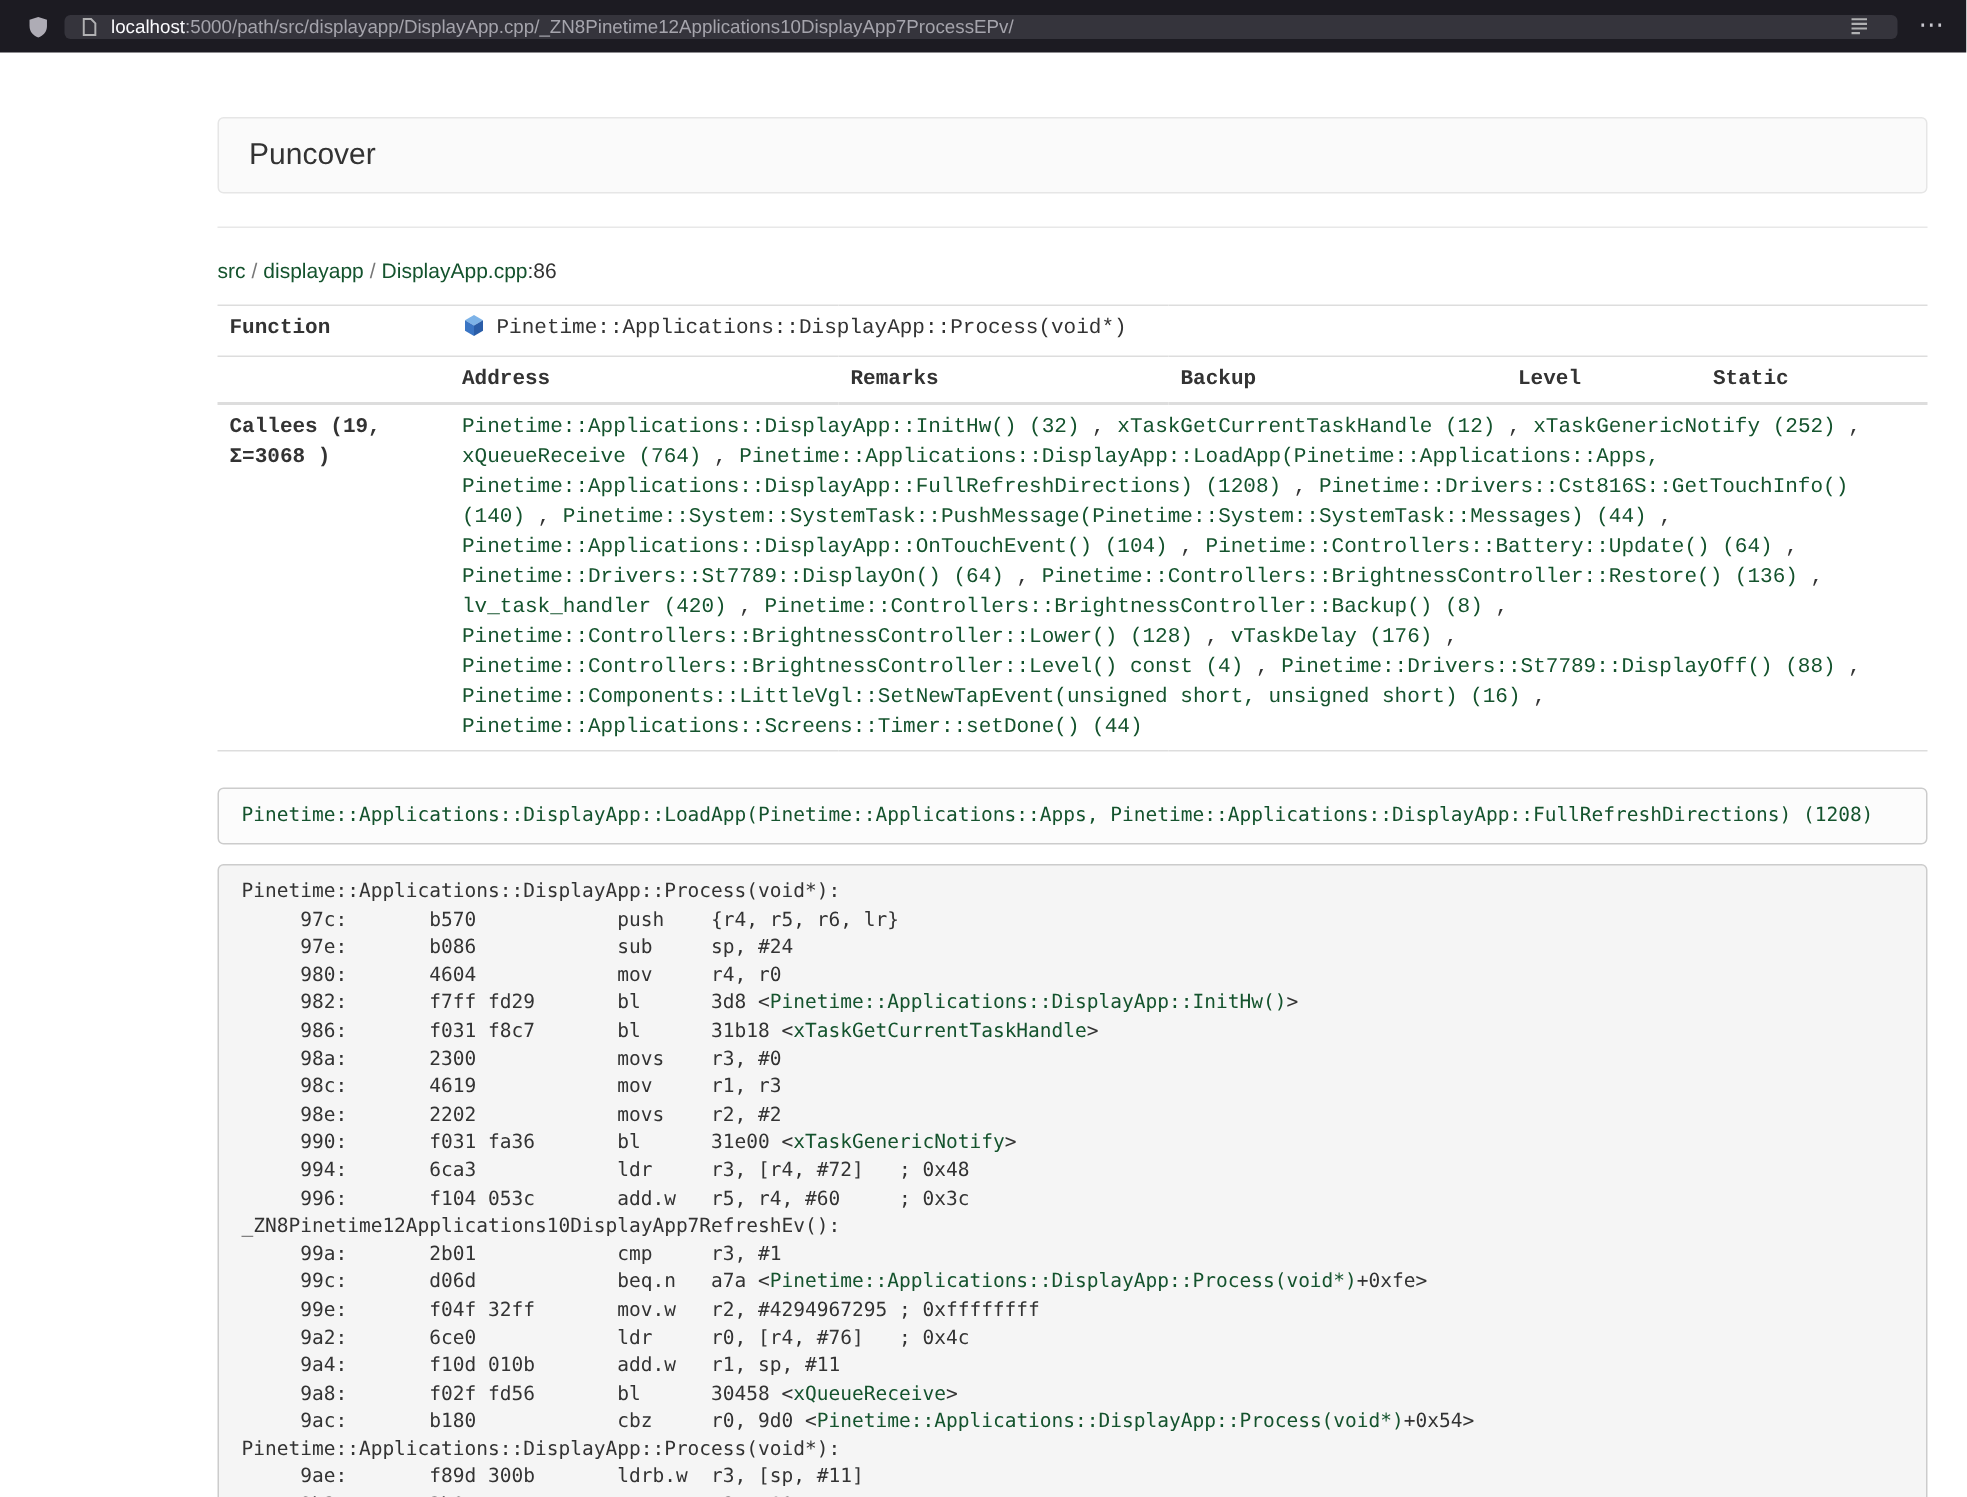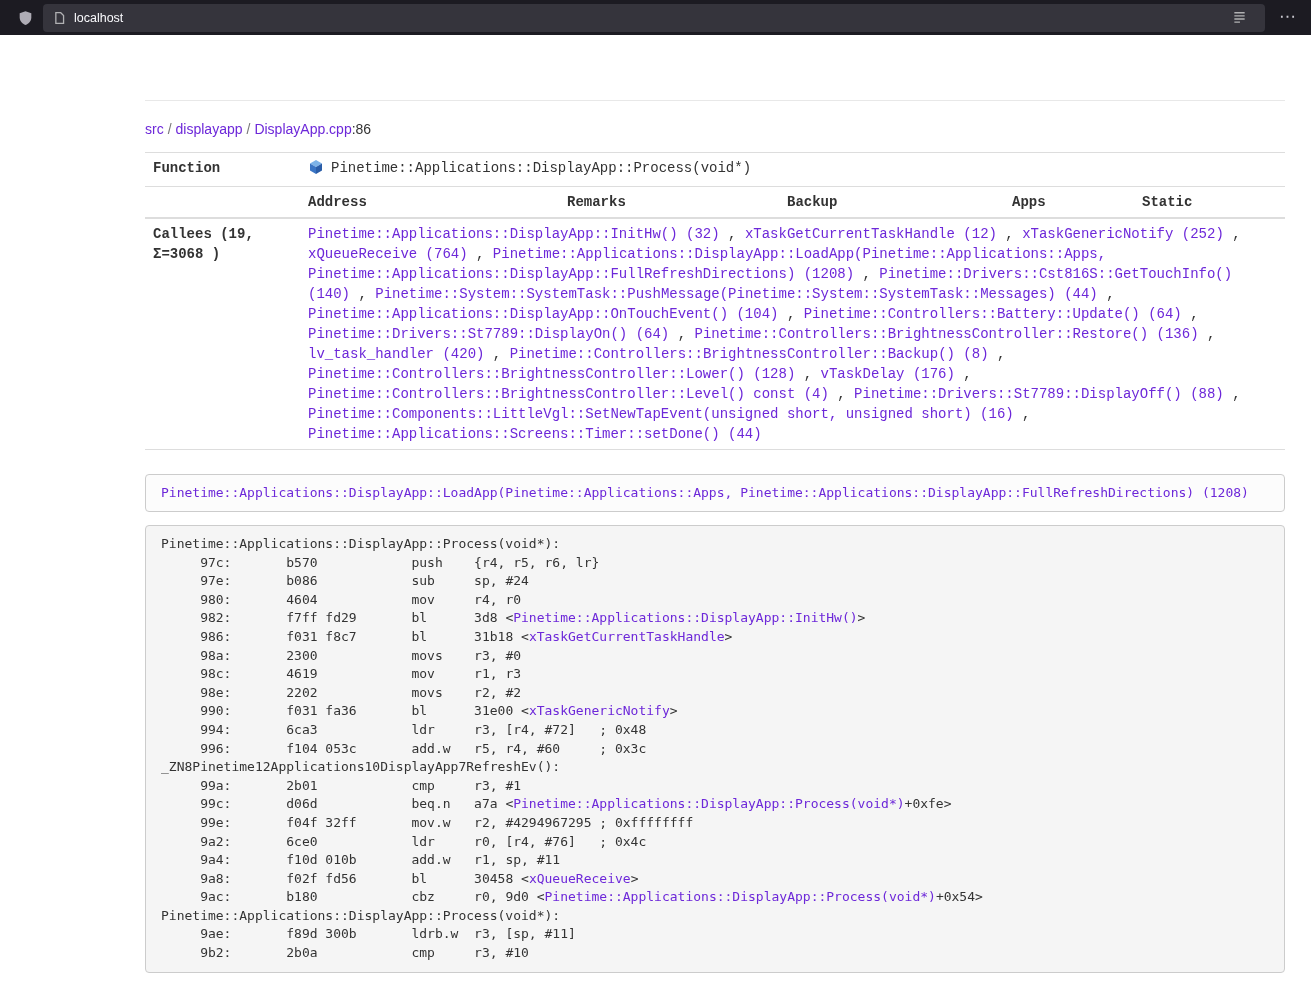--- a/index.html
+++ b/index.html
@@ -9,41 +9,41 @@
     background: #fff; color: #333;
     font-family: "Liberation Sans", sans-serif; font-size: 14px;
   }
   
   .browser-bar {
     height: 35px; background: #1c1b22;
     display: flex; align-items: center; padding: 0 10px;
   }
   .chrome-icon { display: flex; align-items: center; justify-content: center; padding: 0 8px; cursor: pointer; }
   .url-bar {
-    flex: 1; height: 28px; margin: 0 8px 0 2px;
+    flex: 1; height: 16px; margin: 0 8px 0 2px;
     background: #35343c; border-radius: 4px;
     display: flex; align-items: center; padding: 0 10px;
     font-size: 12.5px; color: #b6b5bd; cursor: text;
   }
   .url-bar .doc-icon { margin-right: 8px; display: flex; }
   .url-host { color: #fbfbfe; }
   .url-path { color: #a5a4ac; }
   .url-spacer { flex: 1; }
   .menu-dots { color: #c8c7cf; font-size: 17px; padding: 0 4px 3px 6px; letter-spacing: 1px; cursor: pointer; }
   
   .page { padding: 43px 26px 0 145px; }
   .title-box {
     background: #fafafa; border: 1px solid #e6e6e6; border-radius: 4px;
     padding: 13px 20px; font-size: 20px; font-weight: 500; color: #333;
   }
   hr.rule { border: none; border-top: 1px solid #e8e8e8; margin: 22px 0 0; }
   .breadcrumb { margin: 18px 0 13px; font-size: 14px; line-height: 20px; }
   .breadcrumb .sep { color: #777; padding: 0 4px; }
   .breadcrumb .suffix { color: #333; margin-top: 12px; }
-  a { color: #6d28d9; text-decoration: none; cursor: pointer; }
+  a { color: #14532d; text-decoration: none; cursor: pointer; }
   
   table.symbol { width: 100%; border-collapse: collapse; border-bottom: 1px solid #ddd; }
   table.symbol th, table.symbol td {
     padding: 5px 8px; text-align: left; vertical-align: top;
     border-top: 1px solid #ddd; font-size: 14px; line-height: 20px; font-family: Liberation Mono, monospace;
   }
   table.symbol tr.cols th { border-bottom: 2px solid #ddd; }
   .fn-icon { display: inline-block; vertical-align: -3px; margin-right: 7px; }
   
   .snippet-box {
@@ -67,32 +67,36 @@
       <path fill="#aeacb5" d="M8 0.8l6.2 2v4.4c0 4.2-2.6 6.8-6.2 8.2-3.6-1.4-6.2-4-6.2-8.2V2.8z"></path>
     </svg>
   </span>
   <div class="url-bar">
     <span class="doc-icon">
       <svg width="13" height="14" viewBox="0 0 16 16">
         <path fill="none" stroke="#b1b1b3" stroke-width="1.6" d="M3.5 1.5h6l3.5 3.5v9.5h-9.5z"></path>
       </svg>
     </span>
     <span class="url-host">localhost</span>
+      <span class="url-path">:5000/path/src/displayapp/DisplayApp.cpp/_ZN8Pinetime12Applications10DisplayApp7ProcessEPv/</span>
     <span class="url-spacer"></span>
     <span class="chrome-icon">
       <svg width="15" height="15" viewBox="0 0 16 16">
         <path fill="none" stroke="#b1b1b3" stroke-width="1.5" d="M2.5 3h11M2.5 6.3h11M2.5 9.6h11M2.5 12.9h6"></path>
       </svg>
     </span>
   </div>
   <span class="menu-dots">⋯</span>
 </div>
 
 <div class="page">
 
+  <div class="title-box">
+    <span>Puncover</span>
+  </div>
 
   <hr class="rule">
 
   <nav class="breadcrumb" id="breadcrumb"><a href="#">src</a><span class="sep">/</span><a href="#">displayapp</a><span class="sep">/</span><a href="#">DisplayApp.cpp</a><span class="suffix">:86</span></nav>
 
   <table class="symbol">
     <colgroup>
       <col style="width:155px">
         <col style="width:259px">
         <col style="width:220px">
@@ -111,21 +115,21 @@
             <path fill="#2a5da8" d="M14 4.5L8 8v7l6-3.5z"></path>
           </svg>
         </span><span>Pinetime::Applications::DisplayApp::Process(void*)</span>
       </td>
     </tr>
     <tr class="cols">
       <th></th>
       <th>Address</th>
       <th>Remarks</th>
       <th>Backup</th>
-      <th>Apps</th>
+      <th>Level</th>
       <th>Static</th>
     </tr>
     <tr>
       <th>Callees (19, Σ=3068 )</th>
       <td colspan="5" id="callees-cell"><a href="#">Pinetime::Applications::DisplayApp::InitHw() (32)</a> , <a href="#">xTaskGetCurrentTaskHandle (12)</a> , <a href="#">xTaskGenericNotify (252)</a> , <a href="#">xQueueReceive (764)</a> , <a href="#">Pinetime::Applications::DisplayApp::LoadApp(Pinetime::Applications::Apps, Pinetime::Applications::DisplayApp::FullRefreshDirections) (1208)</a> , <a href="#">Pinetime::Drivers::Cst816S::GetTouchInfo() (140)</a> , <a href="#">Pinetime::System::SystemTask::PushMessage(Pinetime::System::SystemTask::Messages) (44)</a> , <a href="#">Pinetime::Applications::DisplayApp::OnTouchEvent() (104)</a> , <a href="#">Pinetime::Controllers::Battery::Update() (64)</a> , <a href="#">Pinetime::Drivers::St7789::DisplayOn() (64)</a> , <a href="#">Pinetime::Controllers::BrightnessController::Restore() (136)</a> , <a href="#">lv_task_handler (420)</a> , <a href="#">Pinetime::Controllers::BrightnessController::Backup() (8)</a> , <a href="#">Pinetime::Controllers::BrightnessController::Lower() (128)</a> , <a href="#">vTaskDelay (176)</a> , <a href="#">Pinetime::Controllers::BrightnessController::Level() const (4)</a> , <a href="#">Pinetime::Drivers::St7789::DisplayOff() (88)</a> , <a href="#">Pinetime::Components::LittleVgl::SetNewTapEvent(unsigned short, unsigned short) (16)</a> , <a href="#">Pinetime::Applications::Screens::Timer::setDone() (44)</a></td>
     </tr>
   </tbody>
     </table>
 
   <div class="snippet-box">

